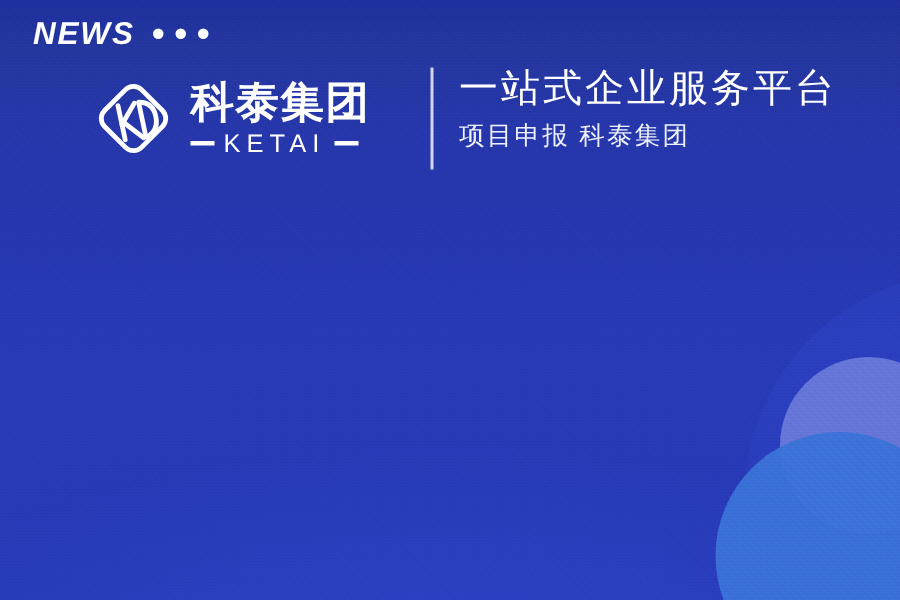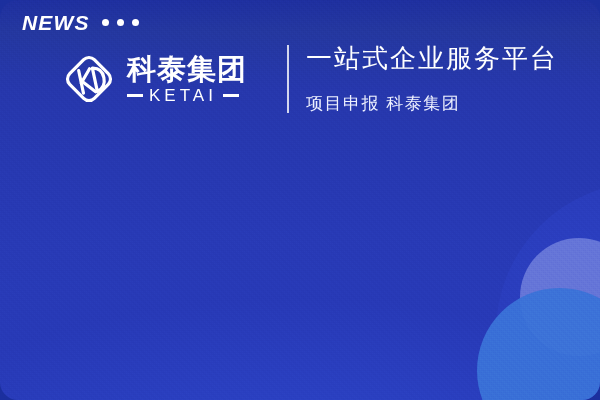--- a/index.html
+++ b/index.html
@@ -10,21 +10,20 @@
   #banner {
     position: relative;
     width: 600px;
     height: 400px;
     overflow: hidden;
     background: #2438b4;
     background-image:
       radial-gradient(ellipse 150% 90% at 50% 115%, #2c44c8 0%, #2739b6 45%, rgba(39,57,182,0) 75%),
       linear-gradient(180deg, #1e2f9f 0%, #24379f 8%, #2637ac 22%, #2739b4 55%, #2b3fba 100%);
     font-family: "Liberation Sans", "DejaVu Sans", sans-serif;
-    border-radius: 18px;
     -webkit-font-smoothing: antialiased;
   }
 
   
   #noise {
     position: absolute;
     inset: 0;
     pointer-events: none;
     opacity: .30;
     mix-blend-mode: overlay;
@@ -151,21 +150,21 @@
     height: 68px;
     background: rgba(255,255,255,.80);
   }
 
   #tagline-block {
     position: absolute;
     left: 306px;
     top: 44px;
     display: flex;
     flex-direction: column;
-    justify-content: space-between;
+    justify-content: flex-start;
     height: 70px;
   }
   #tagline-primary {
     color: #ffffff;
     font-size: 26px;
     letter-spacing: 2px;
     line-height: 1.15;
     white-space: nowrap;
   }
   #tagline-secondary {

